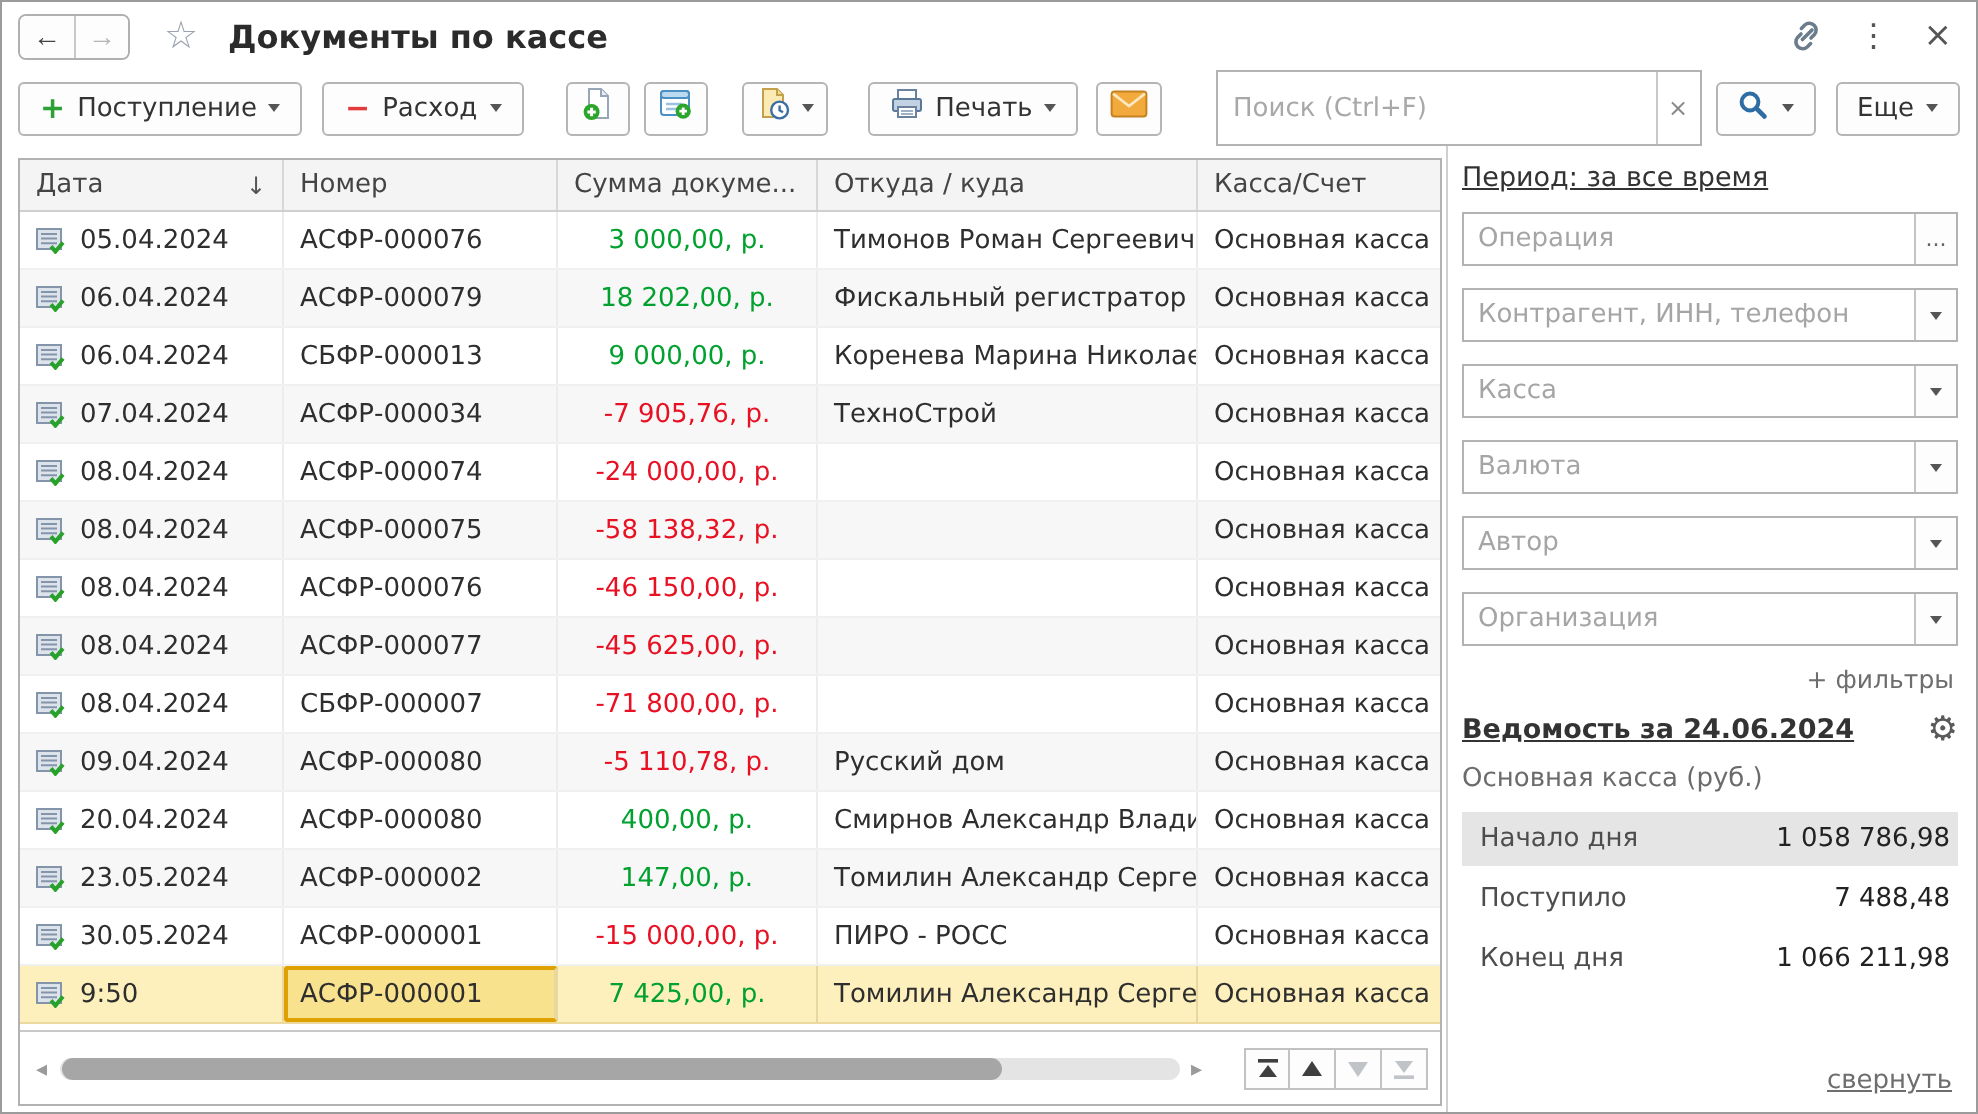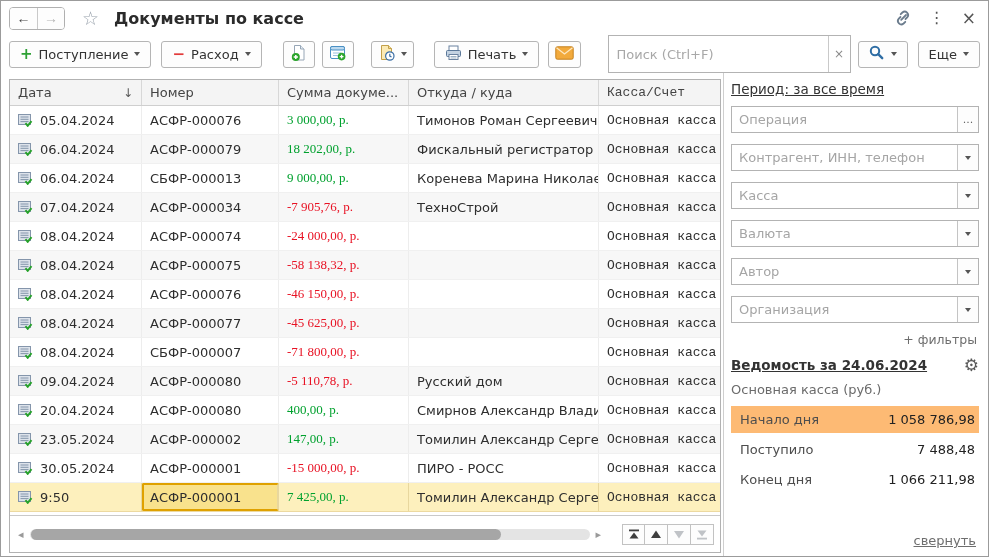--- a/index.html
+++ b/index.html
@@ -39,30 +39,30 @@
                   color: #8a8a8a; font-size: 12px; cursor: pointer; background: #fff; }
   
   .content { display: flex; height: 485px; }
   .table-area { width: 722px; padding: 6px 2px 0 8px; }
   .table-wrap { width: 712px; border: 1px solid #b2b2b2; height: 474px; display: flex; flex-direction: column; background: #fff; }
   .thead { display: flex; height: 26px; background: #f4f4f4; border-bottom: 1px solid #cfcfcf; }
   .th { display: flex; align-items: center; justify-content: space-between; padding: 0 8px; font-size: 13px; color: #444;
         border-right: 1px solid #d7d7d7; cursor: pointer; overflow: hidden; white-space: nowrap; }
   .th:last-child { border-right: none; }
   .sort { color: #555; font-size: 12px; margin-left: 4px; }
-  .c0 { width: 132px; } .c1 { width: 137px; } .c2 { width: 130px; } .c3 { width: 190px; flex: 0 0 190px; } .c4 { flex: 1; font-family: Liberation Mono, monospace; }
+  .c0 { width: 132px; } .c1 { width: 137px; } .c2 { width: 130px; } .c3 { width: 190px; flex: 0 0 190px; } .c4 { flex: 1; }
   .tbody { height: 406px; }
   .tr { display: flex; height: 29px; background: #fff; border-bottom: 1px solid #f0f0f0; cursor: pointer; }
   .tr.alt { background: #f7f7f7; }
   .tr.sel { background: #fdf0bd; border-bottom-color: #ecd9a0; }
   .td { display: flex; align-items: center; padding: 0 8px; overflow: hidden; white-space: nowrap;
         border-right: 1px solid #ededed; font-size: 13px; color: #2e2e2e; }
   .tr.sel .td { border-right-color: #e8d79e; }
   .td:last-child { border-right: none; }
-  .td.amt { justify-content: flex-start; font-family: Liberation Serif, serif; }
+  .td.amt { justify-content: center; }
   .green { color: #00a12e; }
   .red { color: #e81123; }
   .doc-ic { display: inline-flex; margin-right: 7px; flex: 0 0 auto; }
   .td.focus { border: 2px solid #dfa100; border-radius: 2px; background: #f9e28d; padding: 0 6px; }
   
   .tfoot { margin-top: auto; border-top: 1px solid #c9c9c9; height: 37px; display: flex; align-items: center; padding: 0 6px 0 8px; }
   .hscroll { display: flex; align-items: center; flex: 1; gap: 6px; }
   .sarrow { color: #9a9a9a; font-size: 11px; cursor: pointer; }
   .strack { flex: 1; height: 11px; background: #e4e4e4; border-radius: 6px; position: relative; max-width: 560px; }
   .sthumb { position: absolute; left: 1px; top: 0; height: 11px; width: 84%; background: #a6a6a6; border-radius: 6px; cursor: grab; }
@@ -77,21 +77,21 @@
   .filter input { flex: 1; border: none; outline: none; padding: 0 7px; font-size: 13px; font-family: inherit; color: #333; min-width: 0; }
   .filter input::placeholder { color: #a5a5a5; }
   .fbtn { width: 21px; border: none; border-left: 1px solid #c4c4c4; background: #fdfdfd; display: flex;
           align-items: center; justify-content: center; color: #666; font-size: 11px; cursor: pointer; font-family: inherit; }
   .add-filters { text-align: right; color: #6e6e6e; font-size: 12.5px; cursor: pointer; margin: -2px 2px 10px 0; }
   .report-head { display: flex; align-items: center; justify-content: space-between; margin: 2px 0 9px; }
   .report-title { font-weight: bold; color: #333; text-decoration: underline; cursor: pointer; font-size: 13.5px; }
   .gear { color: #5a5a5a; font-size: 17px; cursor: pointer; line-height: 16px; }
   .report-account { color: #6b6b6b; margin-bottom: 9px; }
   .rrow { display: flex; align-items: center; justify-content: space-between; height: 27px; padding: 0 4px 0 9px; margin-bottom: 3px; }
-  .rrow.hl { background: #fdba74; }
+  .rrow.hl { background: #e5e5e5; }
   .rlabel { color: #4d4d4d; }
   .rval { color: #222; }
   .collapse-link { position: absolute; right: 12px; bottom: 10px; color: #6e6e6e; text-decoration: underline;
                    font-size: 13px; cursor: pointer; }
 </style>
 </head>
 <body>
 
 <div class="titlebar">
   <div class="nav-pill">

